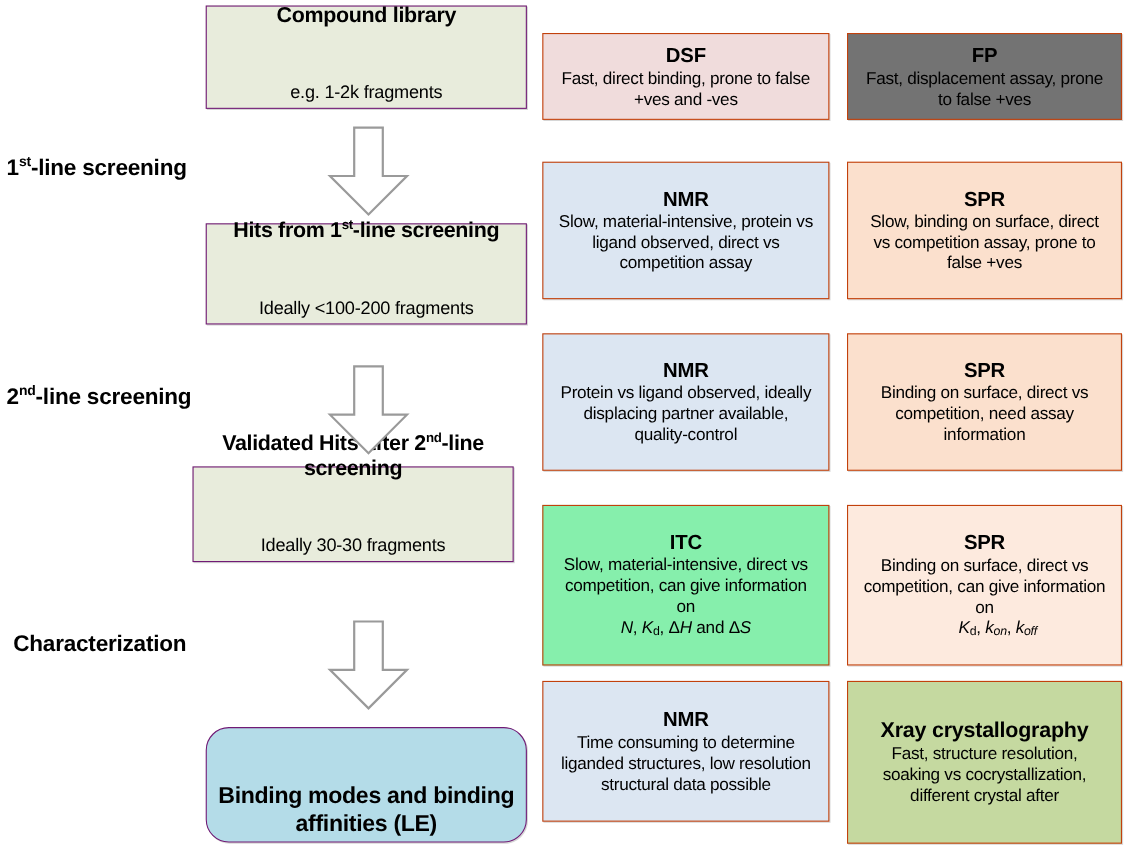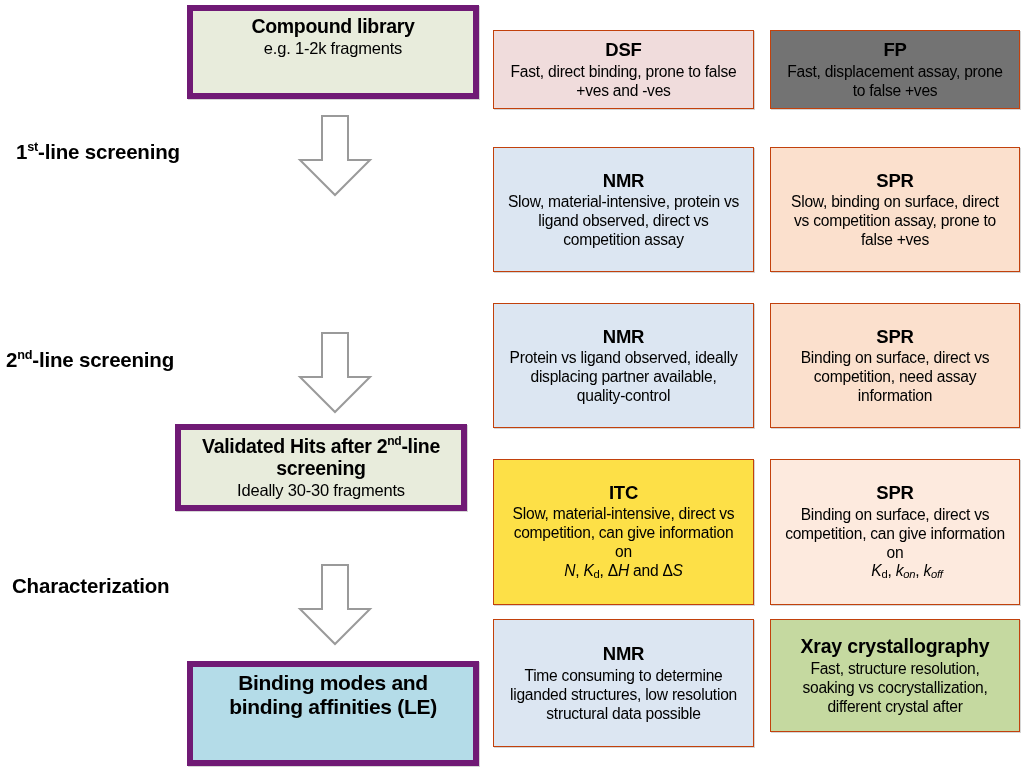--- a/index.html
+++ b/index.html
@@ -19,28 +19,29 @@
   .stage-label {
     font-size: 20.5px;
     font-weight: bold;
     letter-spacing: -0.2px;
     white-space: nowrap;
     line-height: 1.1;
   }
   .stage-label sup { font-size: 0.62em; vertical-align: super; font-weight: bold; }
 
   .flow-box {
-    border: 6px solid #701a75;
+    border: 1px solid #701a75;
     box-shadow: 1px 1px 0 rgba(0,0,0,0.16);
     display: flex;
     flex-direction: column;
     align-items: center;
-    justify-content: flex-start;
+    justify-content: flex-end;
     text-align: center;
     padding: 4px 8px;
+    gap: 48px;
   }
   .flow-box.green { background: #e8ecdc; }
   .flow-box.blue  { background: #b4dce8; }
   .flow-title {
     font-size: 19.5px;
     font-weight: bold;
     line-height: 1.16;
     letter-spacing: -0.3px;
   }
   .flow-title sup { font-size: 0.62em; vertical-align: super; }
@@ -79,48 +80,54 @@
     letter-spacing: -0.25px;
   }
   .m-desc i { font-style: italic; }
   .m-desc sub { font-size: 0.72em; vertical-align: -0.22em; }
 </style>
 </head>
 <body>
 
 <div id="root">
 
-  <div class="abs stage-label" style="left:16px; top:140px;">
+  <div class="abs stage-label" style="left:6px; top:140px;">
     <span>1</span><sup>st</sup><span>-line screening</span>
   </div>
 
   <div class="abs stage-label" style="left:6px; top:348px;">
     <span>2</span><sup>nd</sup><span>-line screening</span>
   </div>
 
   <div class="abs stage-label" style="left:12px; top:575px;">
     <span>Characterization</span>
   </div>
 
   <div class="abs flow-box green" style="left:187px; top:5px; width:292px; height:94px;">
     <div class="flow-title">
       <span>Compound library</span>
     </div>
     <div class="flow-sub">e.g. 1-2k fragments</div>
   </div>
 
+  <div class="abs flow-box green" style="left:187px; top:203px; width:292px; height:92px;">
+    <div class="flow-title">
+      <span>Hits from 1</span><sup>st</sup><span>-line screening</span>
+    </div>
+    <div class="flow-sub">Ideally &lt;100-200 fragments</div>
+  </div>
 
   <div class="abs flow-box green" style="left:175px; top:424px; width:292px; height:87px;">
     <div class="flow-title">
       <span>Validated Hits after 2</span><sup>nd</sup><span>-line screening</span>
     </div>
     <div class="flow-sub">Ideally 30-30 fragments</div>
   </div>
 
-  <div class="abs flow-box blue" style="left:187px; top:661px; width:292px; height:105px;">
+  <div class="abs flow-box blue" style="left:187px; top:661px; width:292px; height:105px;border-radius:21px;">
     <div class="flow-title" style="font-size:21px;">
       <span>Binding modes and binding affinities (LE)</span>
     </div>
   </div>
 
   <div class="arrow" style="left:295px; top:113px;">
     <svg width="80" height="86" viewBox="0 0 80 86">
       <polygon points="27,3 53,3 53,47 75,47 40,82 5,47 27,47" fill="#ffffff" stroke="#9a9a9a" stroke-width="2"></polygon>
     </svg>
   </div>
@@ -160,21 +167,21 @@
   <div class="abs method-box" style="left:493px; top:303px; width:261px; height:125px; background:#dce6f2;">
     <div class="m-title">NMR</div>
     <div class="m-desc">Protein vs ligand observed, ideally displacing partner available, quality-control</div>
   </div>
 
   <div class="abs method-box" style="left:770px; top:303px; width:250px; height:125px; background:#fbe0cd;">
     <div class="m-title">SPR</div>
     <div class="m-desc">Binding on surface, direct vs competition, need assay information</div>
   </div>
 
-  <div class="abs method-box" style="left:493px; top:459px; width:261px; height:146px; background:#fde047;">
+  <div class="abs method-box" style="left:493px; top:459px; width:261px; height:146px; background:#86efac;">
     <div class="m-title">ITC</div>
     <div class="m-desc">Slow, material-intensive, direct vs competition, can give information on</div>
     <div class="m-desc">
       <i>N</i>, <i>K</i><sub>d</sub>, Δ<i>H</i> and Δ<i>S</i>
     </div>
   </div>
 
   <div class="abs method-box" style="left:770px; top:459px; width:250px; height:146px; background:#fdeade;">
     <div class="m-title">SPR</div>
     <div class="m-desc">
@@ -183,18 +190,18 @@
     <div class="m-desc" style="margin-top:-1px;margin-left:24px;">
       <i>K</i><sub>d</sub>, <i>k</i><sub><i>on</i></sub>, <i>k</i><sub><i>off</i></sub>
     </div>
   </div>
 
   <div class="abs method-box" style="left:493px; top:619px; width:261px; height:128px; background:#dce6f2;">
     <div class="m-title">NMR</div>
     <div class="m-desc">Time consuming to determine liganded structures, low resolution structural data possible</div>
   </div>
 
-  <div class="abs method-box" style="left:770px; top:619px; width:250px; height:113px; background:#c5d9a0;">
+  <div class="abs method-box" style="left:770px; top:619px; width:250px; height:148px; background:#c5d9a0;">
     <div class="m-title" style="font-size:19.5px;">Xray crystallography</div>
     <div class="m-desc">Fast, structure resolution, soaking vs cocrystallization, different crystal after</div>
   </div>
 
 </div>
 
 </body></html>

